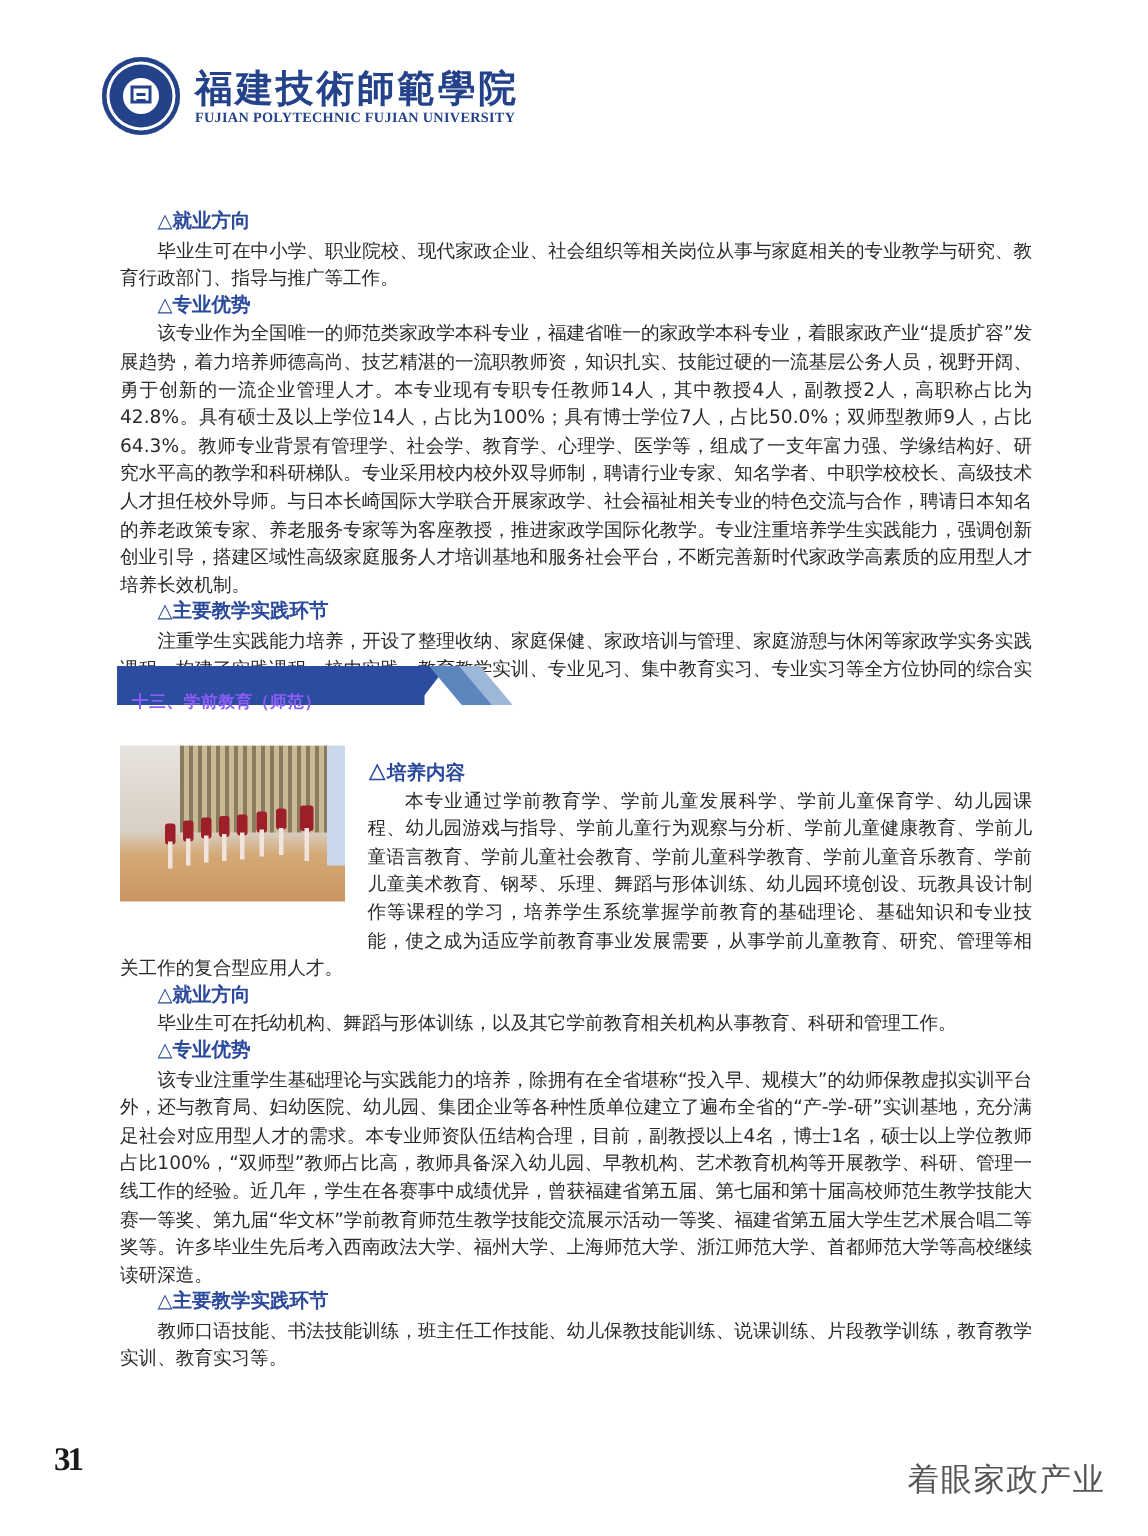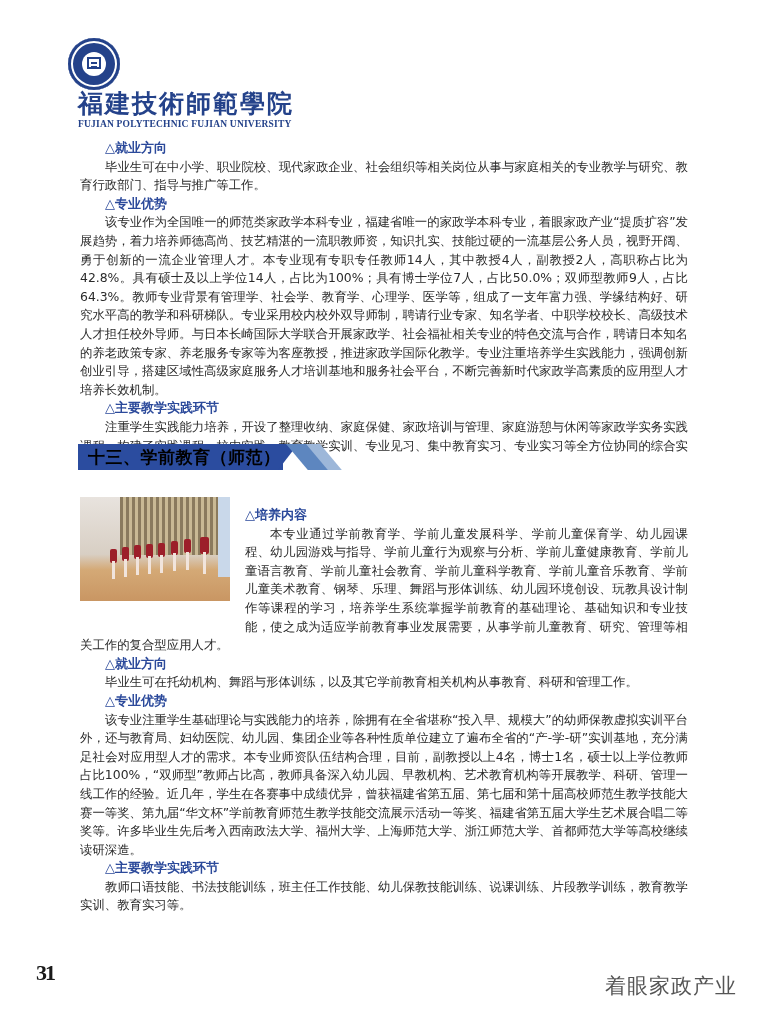--- a/index.html
+++ b/index.html
@@ -1,35 +1,35 @@
 <!DOCTYPE html>
 <html><head>
 <meta charset="utf-8">
 <style>
   html, body { margin:0; padding:0; background:#ffffff; }
   body { width:765px; height:1024px; position:relative; overflow:hidden;
          font-family:"DejaVu Sans", "Liberation Sans", sans-serif; color:#2a2a2a; }
-  .logo { position:absolute; left:68px; top:38px; display:flex; align-items:flex-start;flex-direction:column; }
+  .logo { position:absolute; left:68px; top:38px; display:flex; align-items:center; }
   .seal { width:52px; height:52px; border-radius:50%; background:#24428a; position:relative;
           box-shadow: inset 0 0 0 3px #24428a, inset 0 0 0 5px #fff, inset 0 0 0 14px #24428a; }
   .seal-inner { position:absolute; left:14px; top:14px; width:24px; height:24px; border-radius:50%; background:#fff; }
   .seal-bldg { position:absolute; left:19px; top:19px; width:14px; height:12px; border:2px solid #24428a; box-sizing:border-box; }
   .seal-bldg::before { content:""; position:absolute; left:2px; right:2px; top:3px; height:2px; background:#24428a; }
   .seal-bldg::after { content:""; position:absolute; left:2px; right:2px; top:7px; height:2px; background:#24428a; }
   .logo-text { margin-left:10px; }
   .logo-cn { font-family:"DejaVu Serif", serif; font-weight:bold; font-size:25px; color:#24428a; letter-spacing:2px; line-height:28px; }
   .logo-en { font-family:"Liberation Serif", serif; font-weight:bold; font-size:9.5px; color:#24428a; letter-spacing:0.2px; margin-top:1px; }
 
   .content { position:absolute; left:80px; width:608px; font-size:12.4px; line-height:18.6px;margin-top:14px; }
   .h { color:#2c4a9b; font-weight:bold; font-size:13px; padding-left:25px; line-height:18.6px; }
   .p { text-indent:25px; text-align:justify; margin:0; }
 
   .banner { position:absolute; left:78px; top:444px; height:26px; width:260px; }
   .banner-main { position:absolute; left:0; top:0; height:26px; width:205px; background:#2b4c9f; }
-  .banner-title { position:absolute; left:10px; top:1px; color:#000000; font-weight:bold; font-size:17px; line-height:24px; letter-spacing:0.5px; }
+  .banner-title { position:absolute; left:10px; top:12px; color:#8b5cf6; font-weight:bold; font-size:11px; line-height:24px; letter-spacing:0.5px; }
   .banner-tail { position:absolute; left:200px; top:0; width:0; height:0; border-top:26px solid #2b4c9f; border-right:20px solid transparent; }
   .banner-stripe1 { position:absolute; left:208px; top:0; width:22px; height:26px; background:#5d86bf; transform:skewX(40deg); transform-origin:top left; }
   .banner-stripe2 { position:absolute; left:228px; top:0; width:14px; height:26px; background:#9db7d9; transform:skewX(40deg); transform-origin:top left; }
 
   .photo { position:absolute; left:80px; top:497px; width:150px; height:104px; overflow:hidden;
            background: linear-gradient(180deg, #e8e3de 0%, #d8cfc4 55%, #d4a976 70%, #c99663 100%); }
   .photo .wall { position:absolute; left:40px; top:0; width:100px; height:58px;
            background: repeating-linear-gradient(90deg, #8a7a5e 0 3px, #c9b995 3px 6px); }
   .photo .win { position:absolute; right:0; top:0; width:12px; height:80px; background:#c9d8ea; }
   .photo .dancer { position:absolute; width:7px; height:14px; background:#9c1f2a; border-radius:2px; }
@@ -85,21 +85,21 @@
   <div class="dancer" style="left:91px;top:44px;"></div>
     <div class="leg" style="left:93px;top:56px;"></div>
   <div class="dancer" style="left:104px;top:42px;"></div>
     <div class="leg" style="left:106px;top:55px;"></div>
   <div class="dancer" style="left:120px;top:40px;width:9px;height:17px;"></div>
     <div class="leg" style="left:123px;top:55px;height:22px;"></div>
 </div>
 
 <div class="content" style="top:492px;">
   <div style="float:left; width:165px; height:118px;"></div>
-  <div class="h" style="padding-left:41px;">△培养内容</div>
+  <div class="h" style="padding-left:41px;font-family:Liberation Serif, serif;">△培养内容</div>
   <p class="p">本专业通过学前教育学、学前儿童发展科学、学前儿童保育学、幼儿园课程、幼儿园游戏与指导、学前儿童行为观察与分析、学前儿童健康教育、学前儿童语言教育、学前儿童社会教育、学前儿童科学教育、学前儿童音乐教育、学前儿童美术教育、钢琴、乐理、舞蹈与形体训练、幼儿园环境创设、玩教具设计制作等课程的学习，培养学生系统掌握学前教育的基础理论、基础知识和专业技能，使之成为适应学前教育事业发展需要，从事学前儿童教育、研究、管理等相关工作的复合型应用人才。</p>
   <div class="h">△就业方向</div>
   <p class="p">毕业生可在托幼机构、舞蹈与形体训练，以及其它学前教育相关机构从事教育、科研和管理工作。</p>
   <div class="h">△专业优势</div>
   <p class="p">该专业注重学生基础理论与实践能力的培养，除拥有在全省堪称“投入早、规模大”的幼师保教虚拟实训平台外，还与教育局、妇幼医院、幼儿园、集团企业等各种性质单位建立了遍布全省的“产-学-研”实训基地，充分满足社会对应用型人才的需求。本专业师资队伍结构合理，目前，副教授以上4名，博士1名，硕士以上学位教师占比100%，“双师型”教师占比高，教师具备深入幼儿园、早教机构、艺术教育机构等开展教学、科研、管理一线工作的经验。近几年，学生在各赛事中成绩优异，曾获福建省第五届、第七届和第十届高校师范生教学技能大赛一等奖、第九届“华文杯”学前教育师范生教学技能交流展示活动一等奖、福建省第五届大学生艺术展合唱二等奖等。许多毕业生先后考入西南政法大学、福州大学、上海师范大学、浙江师范大学、首都师范大学等高校继续读研深造。</p>
   <div class="h">△主要教学实践环节</div>
   <p class="p">教师口语技能、书法技能训练，班主任工作技能、幼儿保教技能训练、说课训练、片段教学训练，教育教学实训、教育实习等。</p>
 </div>
 
 <div class="page-num">31</div>

